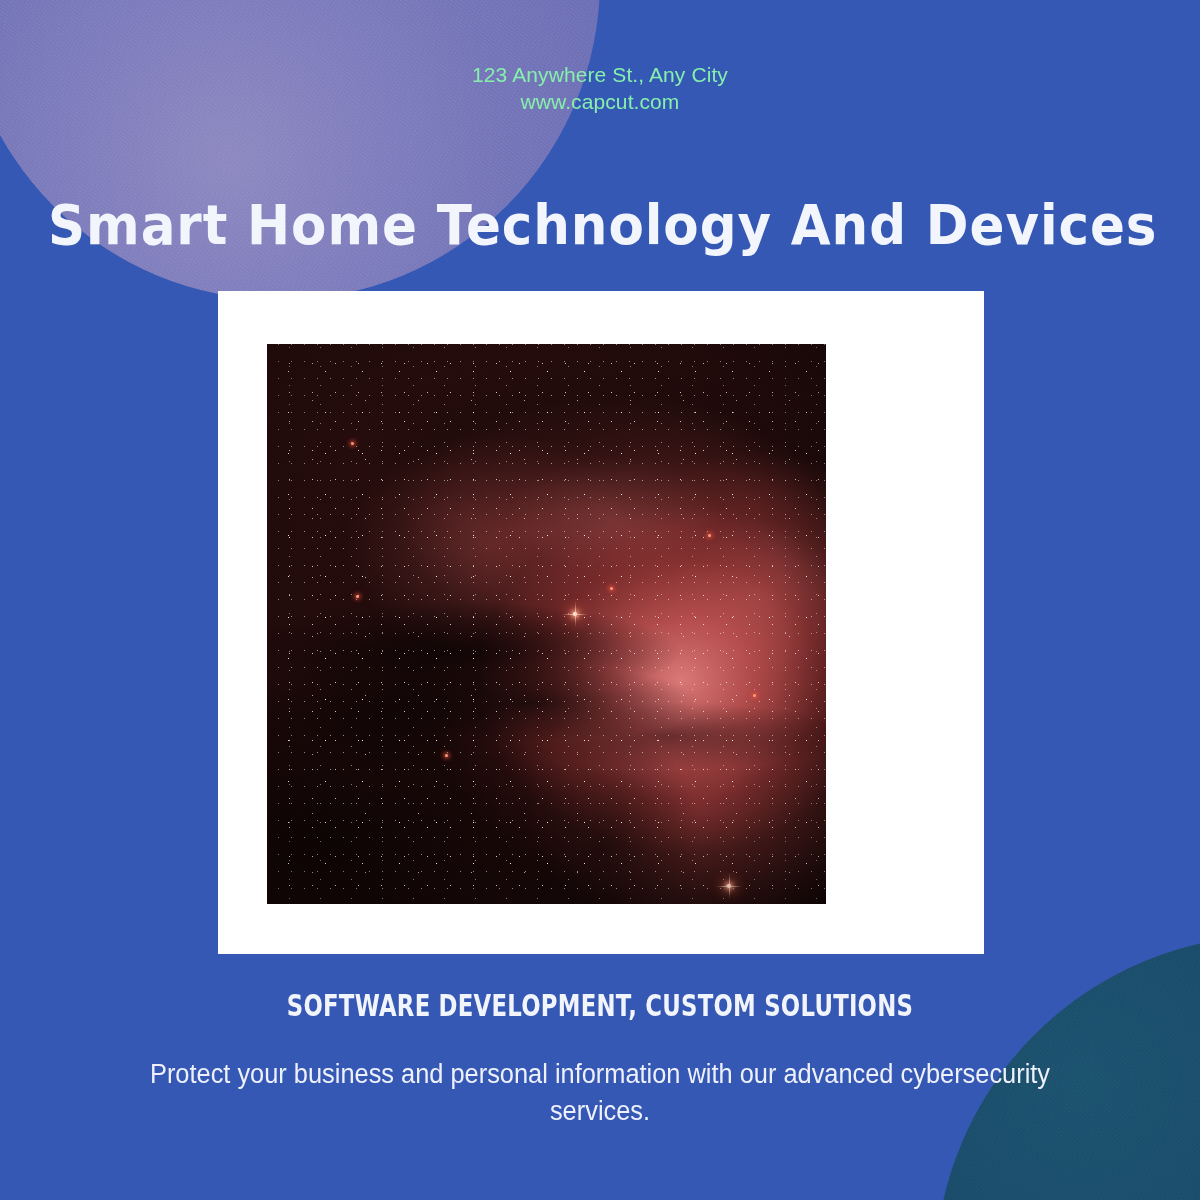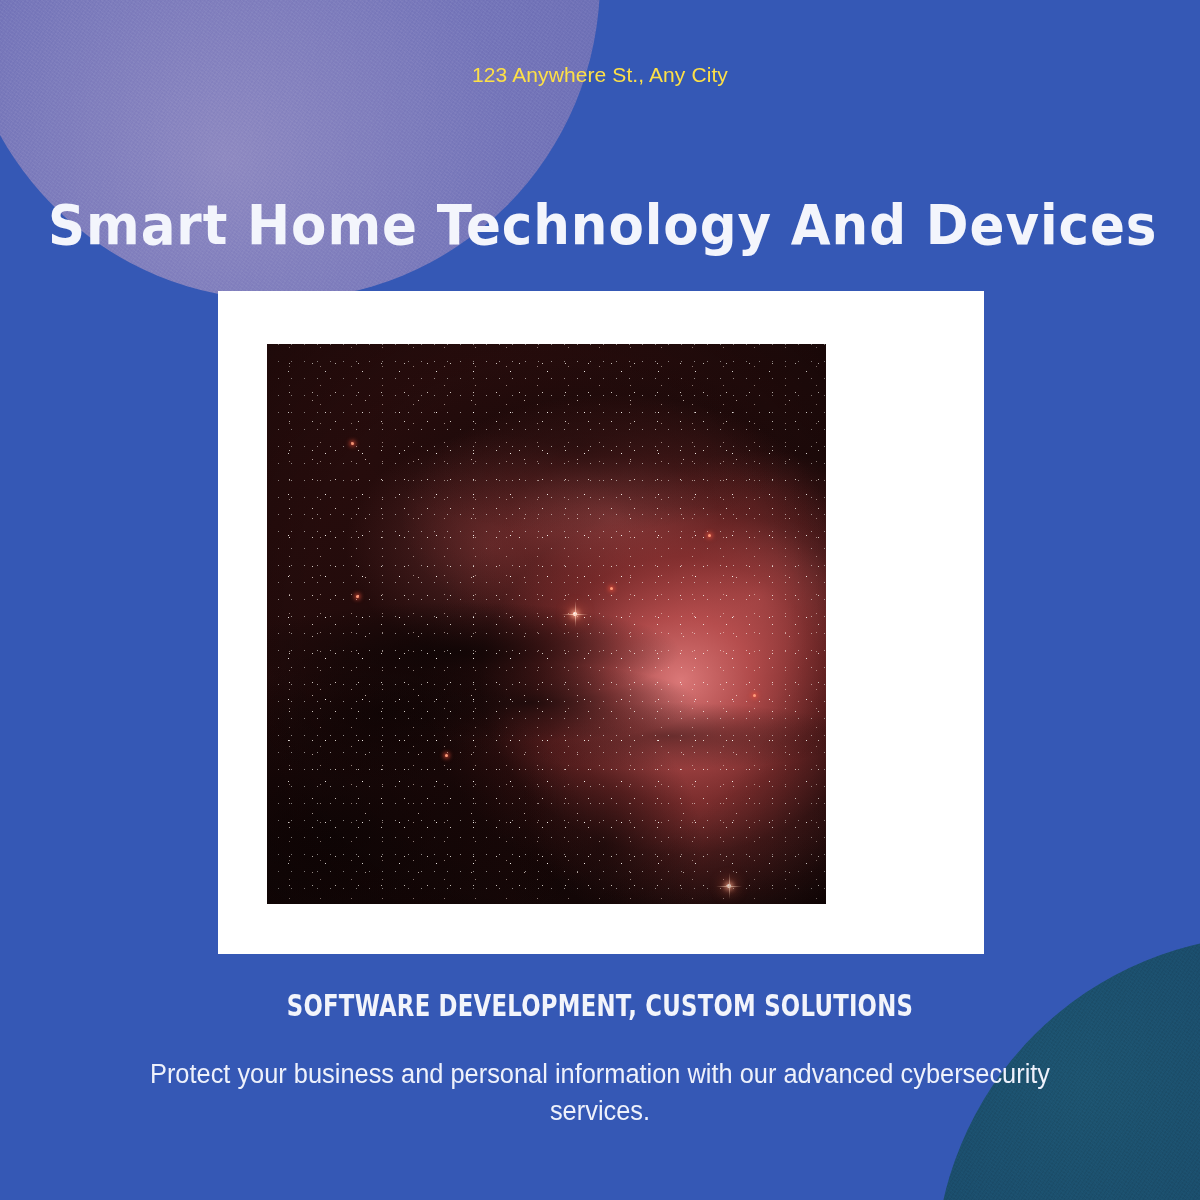--- a/index.html
+++ b/index.html
@@ -74,21 +74,21 @@
 
   
   .content { position: absolute; inset: 0; z-index: 5; }
 
   .contact-block {
     position: absolute;
     top: 62px;
     left: 0;
     width: 1200px;
     text-align: center;
-    color: #fde047;
+    color: #86efac;
     font-size: 21px;
     line-height: 1.28;
     letter-spacing: 0.1px;
   }
   .contact-line { display: block; }
 
   .poster-title {
     position: absolute;
     top: 196px;
     left: 0;
@@ -264,20 +264,21 @@
 
 <div id="poster">
 
   <div class="blob-purple"></div>
   <div class="blob-dark"></div>
 
   <div class="content">
 
     <div class="contact-block">
       <span class="contact-line">123 Anywhere St., Any City</span>
+      <span class="contact-line">www.capcut.com</span>
     </div>
 
     <div class="poster-title">Smart Home Technology And Devices</div>
 
     <div class="photo-frame">
       <div class="photo">
         <div class="nebula-base"></div>
         <div class="nebula-dust"></div>
         <div class="stars-a"></div>
         <div class="stars-b"></div>

